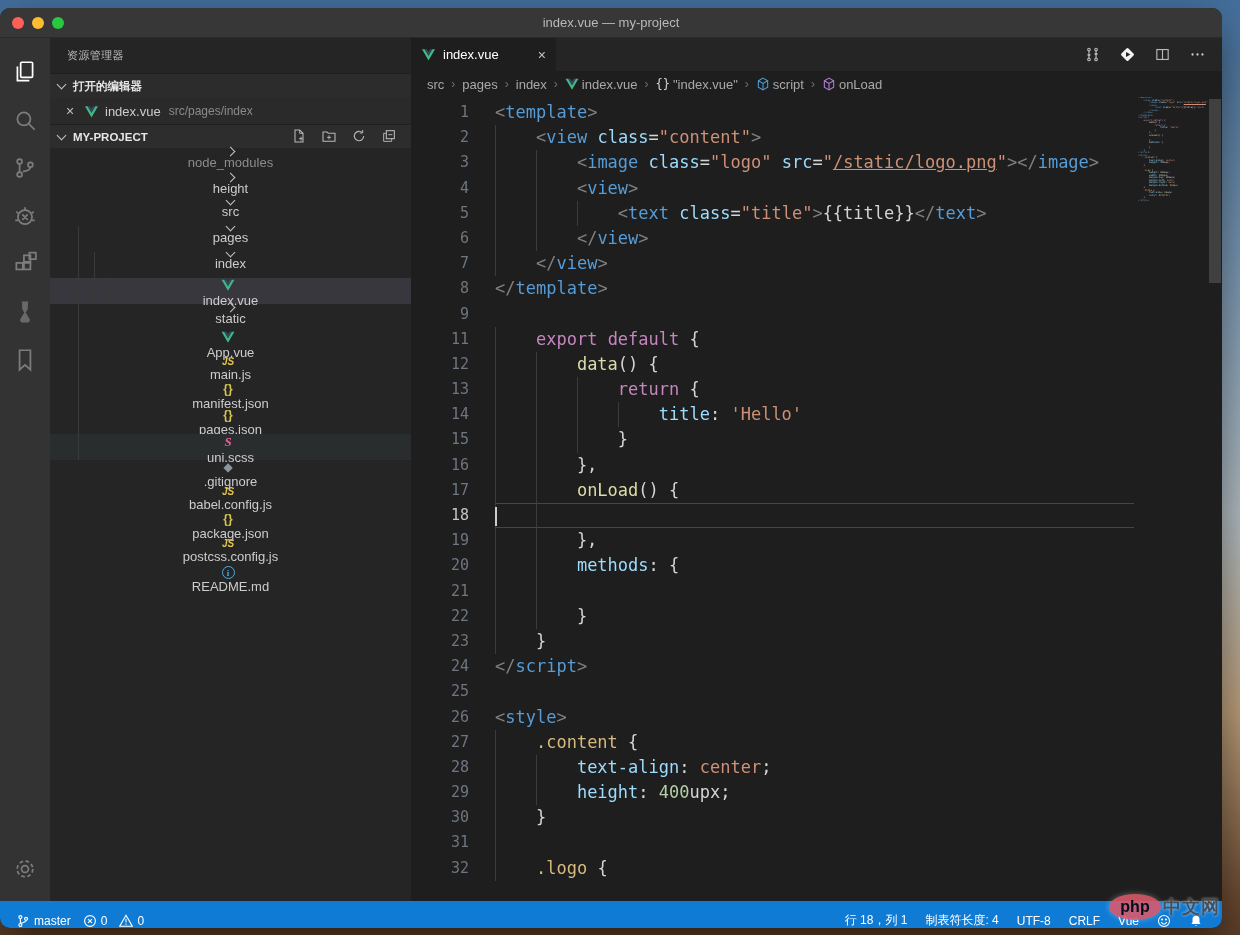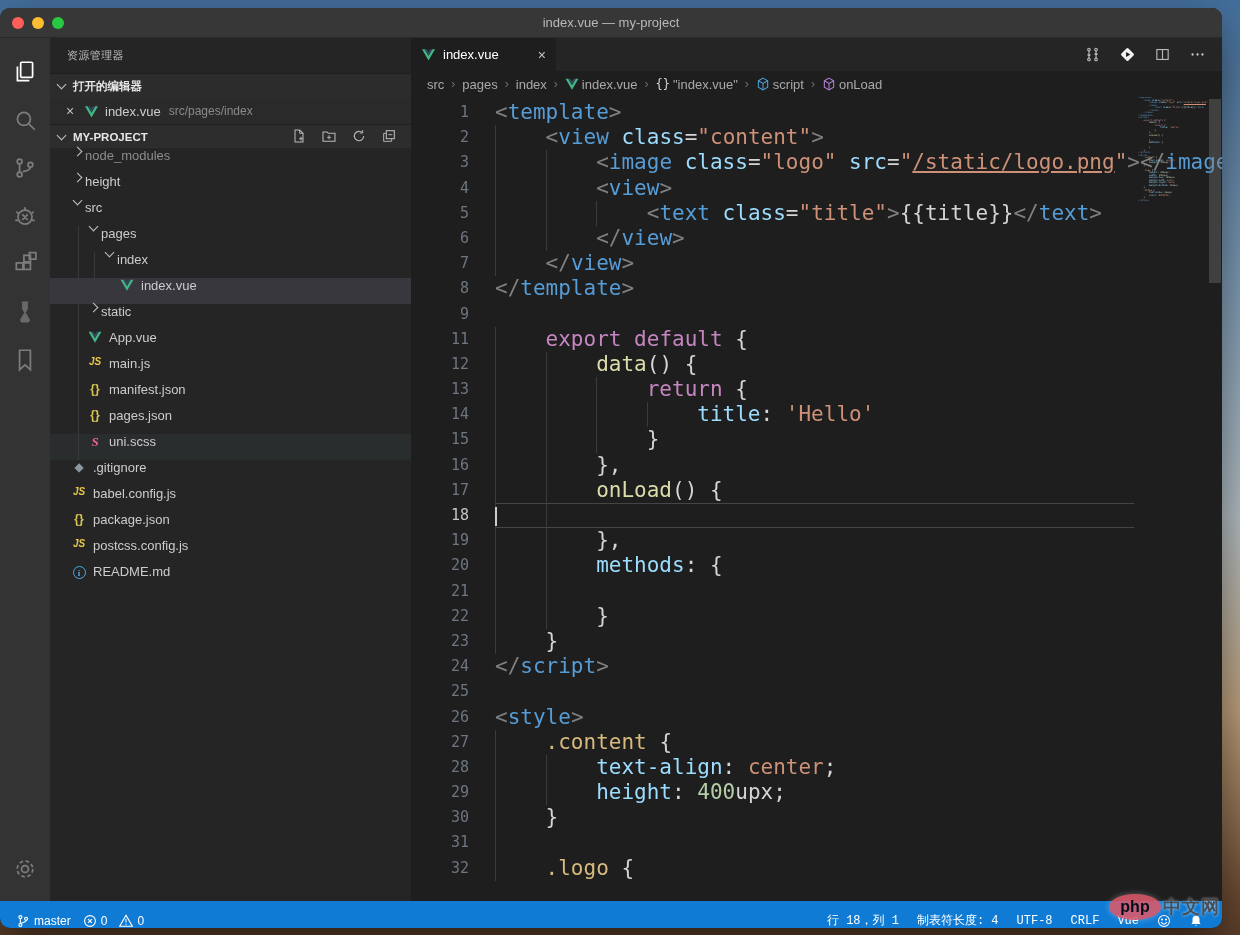--- a/index.html
+++ b/index.html
@@ -31,21 +31,21 @@
   .oe-item { height:26px; display:flex; align-items:center; gap:6px; padding-left:12px; background:#2a2a2b; }
   .oe-item .x { color:#c0c0c0; font-size:14px; width:16px; text-align:center; }
   .oe-path { color:#8a8a8a; font-size:12px; margin-left:2px; }
   .proj-head { justify-content:flex-start; border-top:1px solid #1f1f1f; background:#2d2d2e; }
   .proj-actions { margin-left:auto; display:flex; gap:14px; padding-right:14px; }
   .proj-actions svg { width:16px; height:16px; }
   .chev { width:7px; height:7px; border-right:1.4px solid #c5c5c5; border-bottom:1.4px solid #c5c5c5; display:inline-block; flex:none; }
   .chev.down { transform:rotate(45deg); margin:-3px 4px 0 4px; }
   .chev.right { transform:rotate(-45deg); margin:0 4px 0 4px; }
   .tree { position:relative; }
-  .trow { height:26px; display:flex; position:relative; cursor:default; }
+  .trow { height:26px; display:flex; align-items:center; position:relative; cursor:default;flex-direction:column; }
   .trow.sel { background:#37373d; }
   .trow.subtle { background:#2a2d2e; }
   .trow .tg { position:absolute; top:0; bottom:0; width:1px; background:#3a3a3a; }
   .trow .lbl { white-space:nowrap; }
   .trow .lbl.dim { color:#8c8c8c; }
   .ficon { width:18px; text-align:center; margin-right:5px; flex:none; font-weight:bold; }
   .ficon svg { width:14px; height:14px; vertical-align:-2px; }
   .fi-js { color:#e3c54a; font-size:10px; font-style:italic; }
   .fi-json { color:#d8c64f; font-size:12px; }
   .fi-sass { color:#ec5f9b; font-size:13px; font-style:italic; font-family:"Liberation Serif",serif; }
@@ -68,38 +68,38 @@
   .bc-sep { color:#6f6f6f; padding:0 4px; font-size:12px; }
   .bc-item { display:flex; align-items:center; gap:3px; }
   .bc-item svg { width:14px; height:14px; }
   .bc-braces { color:#d4d4d4; font-family:"DejaVu Sans Mono",monospace; font-size:12px; }
 
   .codearea { position:relative; flex:1; overflow:hidden; }
   .codelines { position:absolute; left:0; top:3px; right:0; padding-right:88px; }
   .line { display:flex; height:25.2px; line-height:25.2px; }
   .gutter { width:84px; flex:none; text-align:right; padding-right:26px; color:#6e7681; font-family:"DejaVu Sans Mono",monospace; font-size:15px; }
   .line.active .gutter { color:#c6c6c6; }
-  .lc { flex:1; position:relative; font-family:"DejaVu Sans Mono",monospace; font-size:21px; white-space:pre; color:#d4d4d4; }
+  .lc { flex:1; position:relative; font-family:"DejaVu Sans Mono",monospace; font-size:17px; white-space:pre; color:#d4d4d4; }
   .line.active .lc { border-top:1px solid #454545; border-bottom:1px solid #454545; }
   .lc .g { position:absolute; top:0; bottom:0; width:1px; background:#3b3b3b; }
   .lc .caret { position:absolute; left:0; top:3px; width:2px; height:19px; background:#cccccc; }
   .c-p{color:#808080} .c-w{color:#d4d4d4} .c-tag{color:#569cd6} .c-attr{color:#9cdcfe}
   .c-str{color:#ce9178} .c-strU{color:#ce9178; text-decoration:underline}
   .c-kw{color:#c586c0} .c-fn{color:#dcdcaa} .c-prop{color:#9cdcfe} .c-num{color:#b5cea8} .c-sel{color:#d7ba7d}
 
   .minimap { position:absolute; top:0; right:14px; width:70px; bottom:0; overflow:hidden; }
   .minimap .mline { font-family:"DejaVu Sans Mono",monospace; font-size:2.3px; line-height:2.5px; white-space:pre; }
   .vscroll { position:absolute; top:0; right:0; width:14px; bottom:0; }
   .vscroll .thumb { position:absolute; top:2px; left:1px; right:1px; height:184px; background:rgba(121,121,121,.38); }
 
   
   .statusbar { height:27px; background:#107bd4; display:flex; align-items:center; color:#ffffff; font-size:12px; padding:12px 10px 0 10px; position:relative; }
   .st-item { display:flex; align-items:center; gap:4px; padding:0 6px; height:100%; }
   .st-item svg { width:14px; height:14px; display:block; }
-  .st-right { margin-left:auto; display:flex; align-items:center;font-family:Liberation Mono, monospace; }
+  .st-right { margin-left:auto; display:flex; align-items:center; }
   .st-right .st-item { padding:0 9px; }
 
   .watermark { position:absolute; right:2px; bottom:8px; display:flex; align-items:center; opacity:.88; pointer-events:none; }
   .wm-ell { width:52px; height:26px; background:#dd5b6c; border-radius:50%; display:flex; align-items:center; justify-content:center; box-shadow:0 0 6px rgba(255,255,255,.35); }
   .wm-php { color:#000000; font-weight:bold; font-size:16px; }
   .wm-cn { color:#4a4a4a; font-weight:bold; font-size:18px; letter-spacing:1px; text-shadow:0 0 3px rgba(255,255,255,.8); margin-left:2px; }
 </style>
 </head>
 <body>
 

